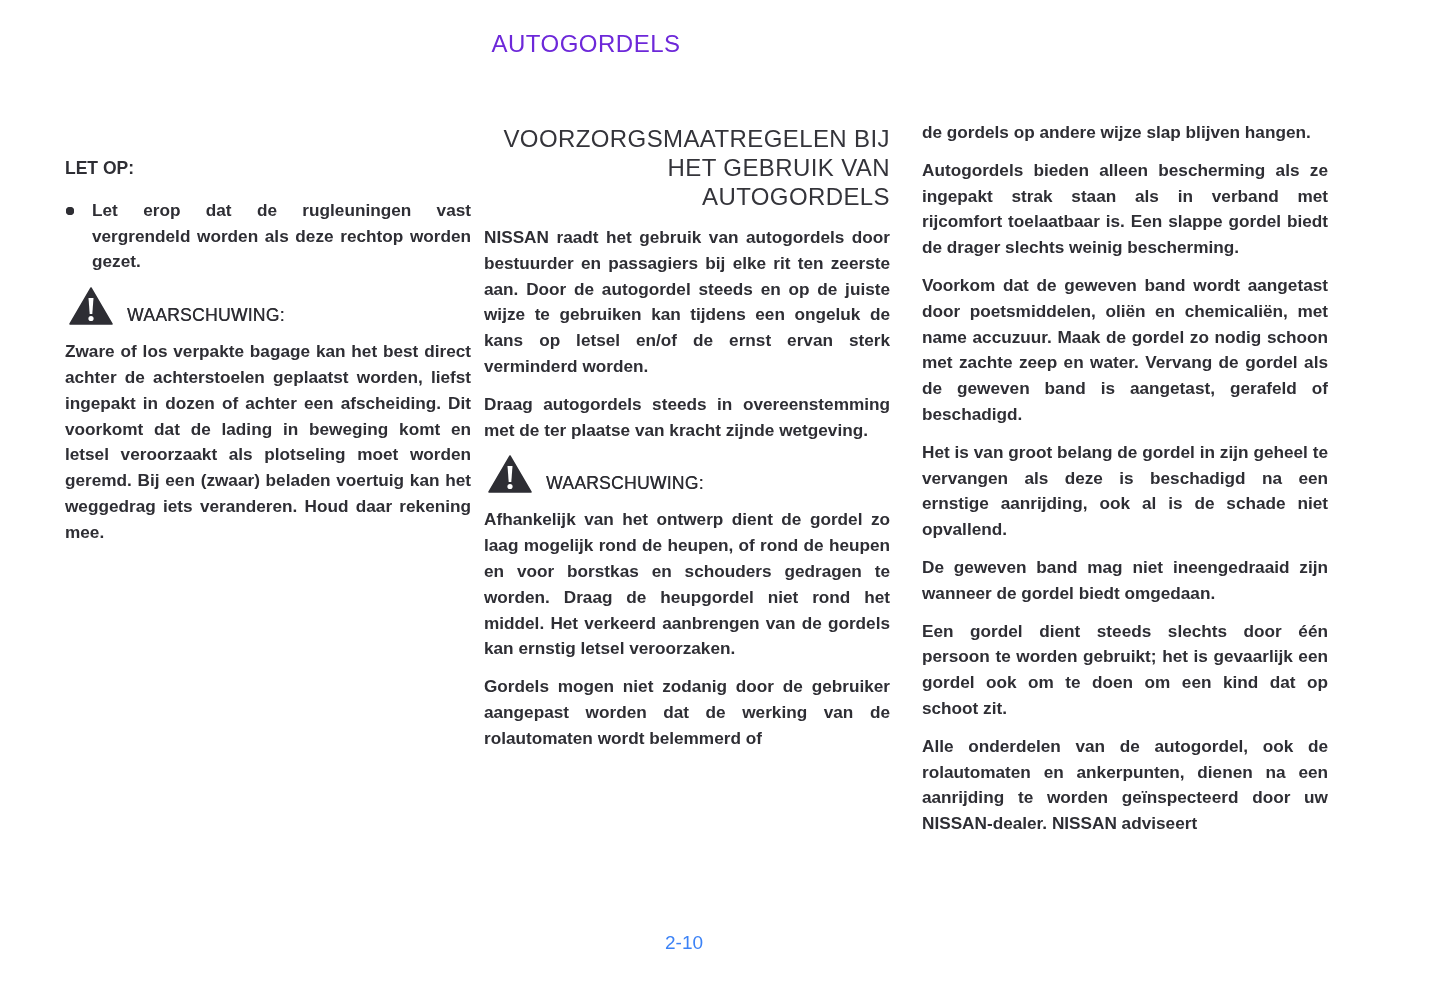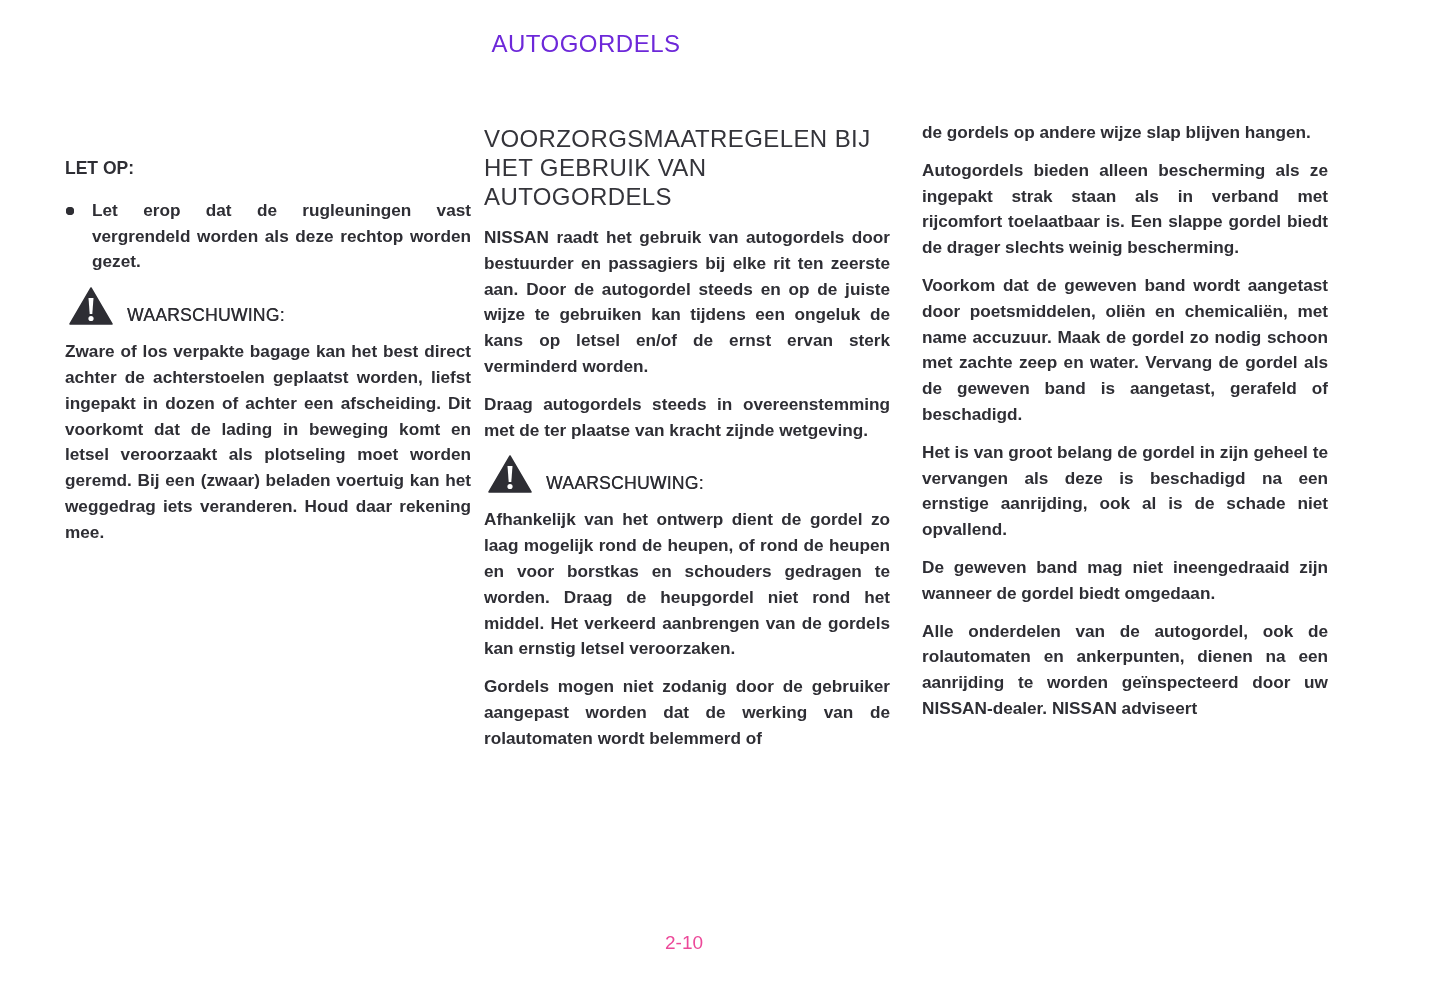--- a/index.html
+++ b/index.html
@@ -82,31 +82,31 @@
       letter-spacing: 0.3px;
       line-height: 20px;
       text-shadow: 0.3px 0 0 #2e2e34;
     }
     .section-title {
       font-weight: normal;
       font-size: 24px;
       line-height: 29px;
       letter-spacing: 0.4px;
       margin: 4px 0 14px 0;
-      text-align: left;
+      text-align: right;
       color: #34343a;
     }
     .page-number {
       position: absolute;
       top: 932px;
       left: 0;
       width: 1368px;
       text-align: center;
       font-size: 19px;
-      color: #ec4899;
+      color: #3b82f6;
     }
   </style>
 </head>
 <body>
 
 <div class="page-header">AUTOGORDELS</div>
 
 <div class="col col-1">
   <div class="label-heading">LET OP:</div>
   <ul class="bullet-list">
@@ -144,16 +144,17 @@
   <p>Afhankelijk van het ontwerp dient de gordel zo laag mogelijk rond de heupen, of rond de heupen en voor borstkas en schouders gedragen te worden. Draag de heupgordel niet rond het middel. Het verkeerd aanbrengen van de gordels kan ernstig letsel veroorzaken.</p>
   <p>Gordels mogen niet zodanig door de gebruiker aangepast worden dat de werking van de rolautomaten wordt belemmerd of</p>
 </div>
 
 <div class="col col-3">
   <p>de gordels op andere wijze slap blijven hangen.</p>
   <p>Autogordels bieden alleen bescherming als ze ingepakt strak staan als in verband met rijcomfort toelaatbaar is. Een slappe gordel biedt de drager slechts weinig bescherming.</p>
   <p>Voorkom dat de geweven band wordt aangetast door poetsmiddelen, oliën en chemicaliën, met name accuzuur. Maak de gordel zo nodig schoon met zachte zeep en water. Vervang de gordel als de geweven band is aangetast, gerafeld of beschadigd.</p>
   <p>Het is van groot belang de gordel in zijn geheel te vervangen als deze is beschadigd na een ernstige aanrijding, ook al is de schade niet opvallend.</p>
   <p>De geweven band mag niet ineengedraaid zijn wanneer de gordel biedt omgedaan.</p>
+  <p>Een gordel dient steeds slechts door één persoon te worden gebruikt; het is gevaarlijk een gordel ook om te doen om een kind dat op schoot zit.</p>
   <p>Alle onderdelen van de autogordel, ook de rolautomaten en ankerpunten, dienen na een aanrijding te worden geïnspecteerd door uw NISSAN-dealer. NISSAN adviseert</p>
 </div>
 
 <div class="page-number">2-10</div>
 
 </body></html>

